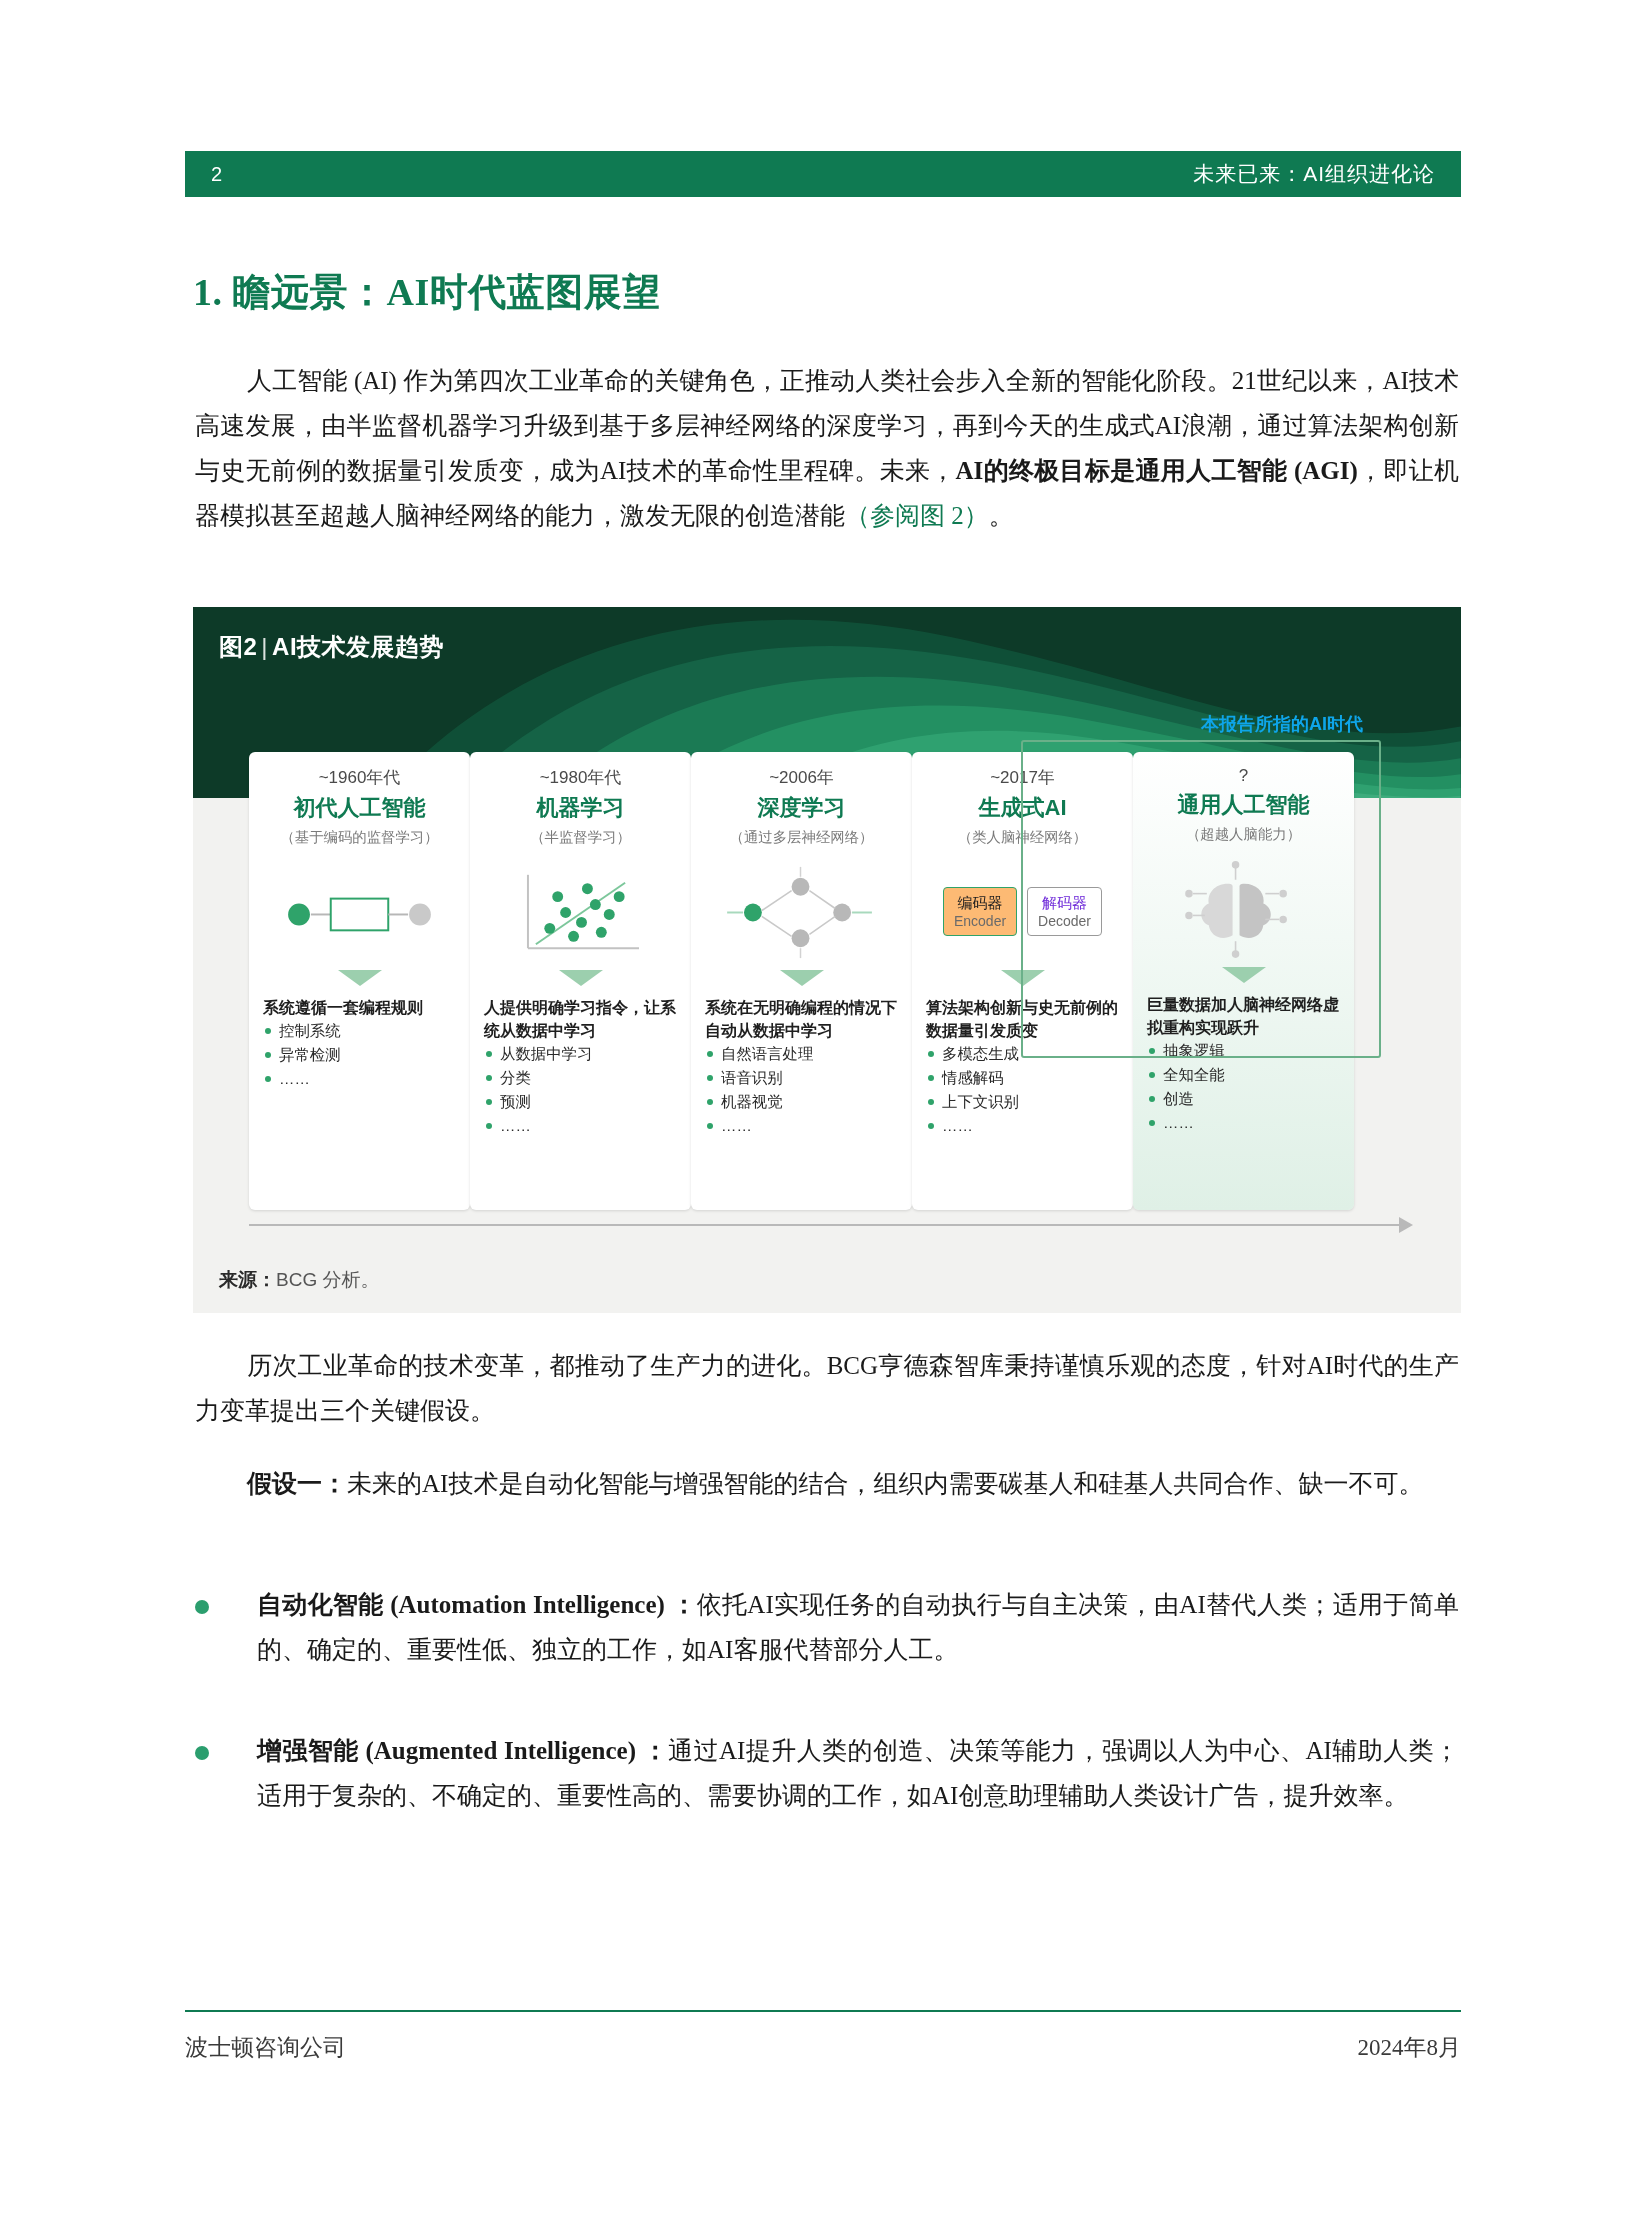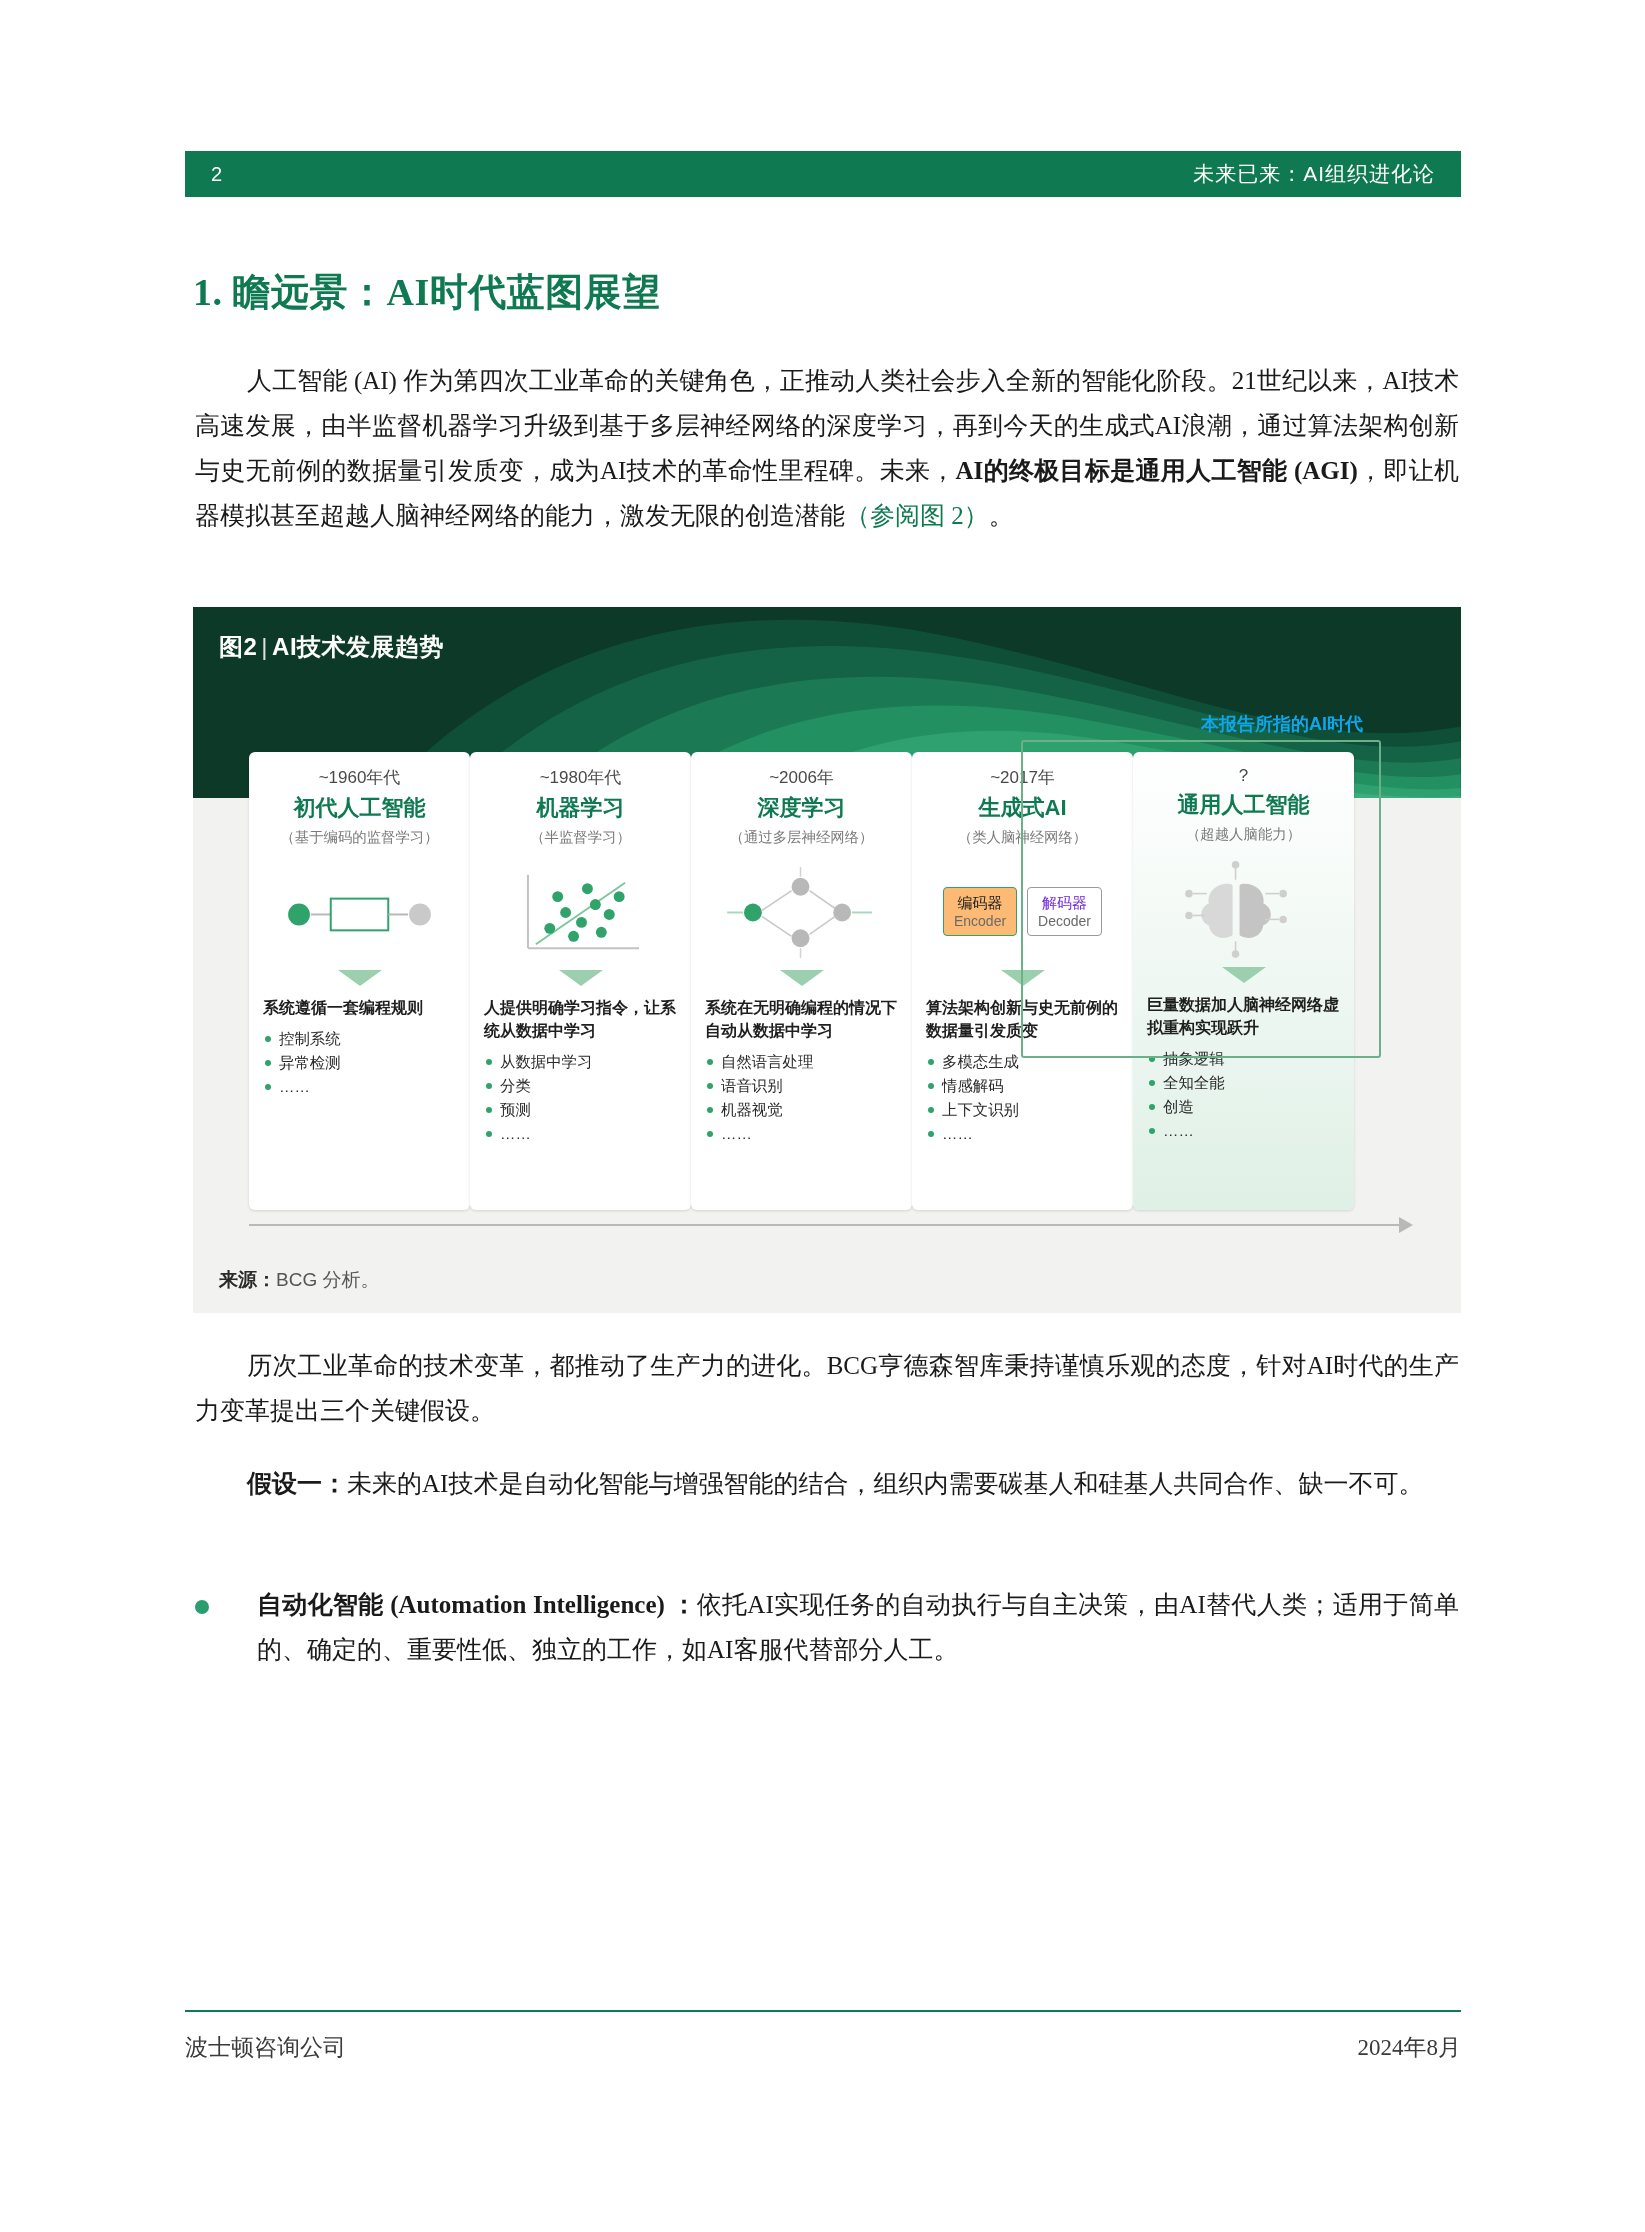--- a/index.html
+++ b/index.html
@@ -191,21 +191,21 @@
   .card-desc {
     font-size: 16px;
     line-height: 23px;
     color: #1f1f1f;
     font-family: "Liberation Sans", sans-serif;
     padding: 6px 14px 0 14px;
     font-weight: bold;
   }
   .card-list {
     list-style: none;
-    margin: 8px 0 0 0;
+    margin: 0 0 0 0;
     padding: 0 10px 12px 16px;
   }
   .card-list li {
     font-size: 15.4px;
     line-height: 24px;
     color: #2a2a2a;
     font-family: "Liberation Sans", sans-serif;
     position: relative;
     padding-left: 14px;
   }
@@ -500,19 +500,25 @@
     <span class="indent"></span><span class="bold">假设一：</span><span>未来的AI技术是自动化智能与增强智能的结合，组织内需要碳基人和硅基人共同合作、缺一不可。</span>
   </div>
 
   <div class="bullet-block b1">
     <div class="bullet-dot"></div>
     <div class="bullet-text">
       <span class="bold">自动化智能 (Automation Intelligence) ：</span><span>依托AI实现任务的自动执行与自主决策，由AI替代人类；适用于简单的、确定的、重要性低、独立的工作，如AI客服代替部分人工。</span>
     </div>
   </div>
 
+  <div class="bullet-block b2">
+    <div class="bullet-dot"></div>
+    <div class="bullet-text">
+      <span class="bold">增强智能 (Augmented Intelligence) ：</span><span>通过AI提升人类的创造、决策等能力，强调以人为中心、AI辅助人类；适用于复杂的、不确定的、重要性高的、需要协调的工作，如AI创意助理辅助人类设计广告，提升效率。</span>
+    </div>
+  </div>
 
   <div class="footer-rule"></div>
   <div class="footer-left">波士顿咨询公司</div>
   <div class="footer-right">2024年8月</div>
 
 </div>
 
 
 </body></html>

